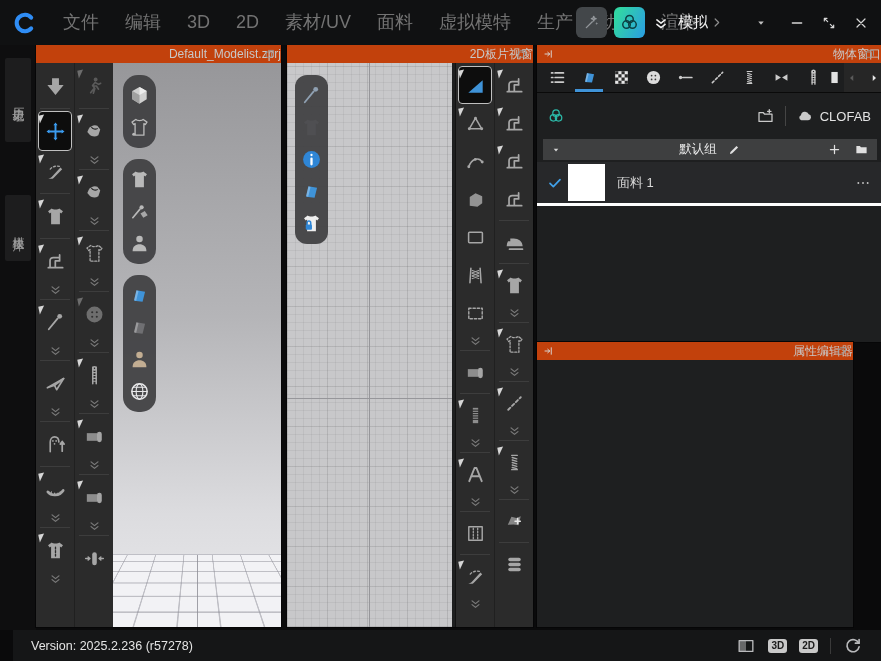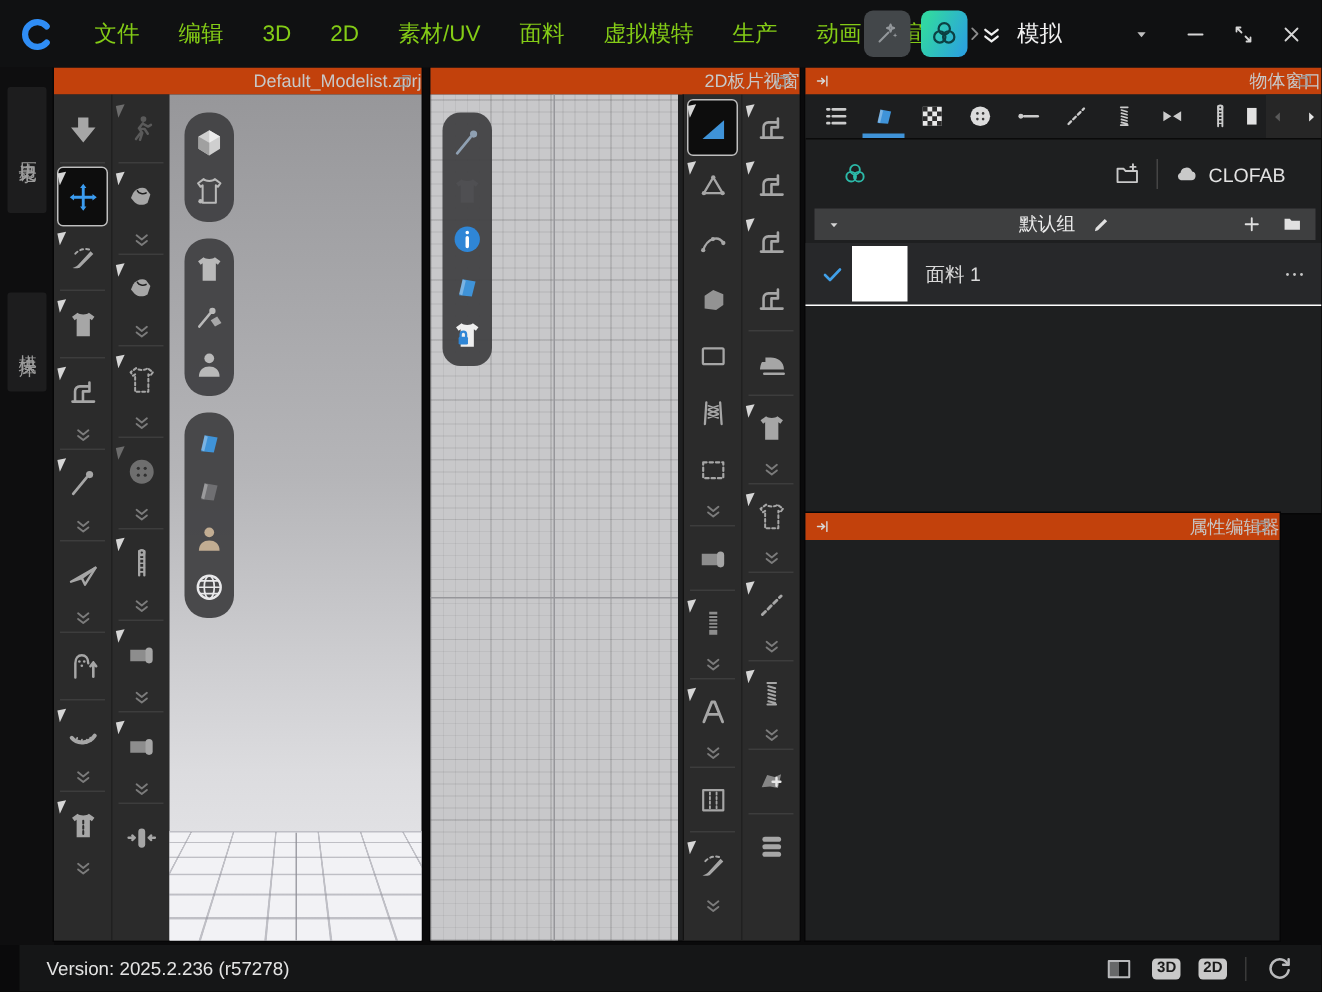--- a/index.html
+++ b/index.html
@@ -6,21 +6,21 @@
   body{width:881px;height:661px;position:relative;background:#0a0a0b;overflow:hidden;
        font-family:"Liberation Sans","DejaVu Sans",sans-serif;-webkit-font-smoothing:antialiased}
   .ic{display:inline-flex;width:20px;height:20px;flex:none}
   .ic svg{width:100%;height:100%;display:block}
   .spacer{flex:1}
 
   
   .menubar{position:absolute;top:0;left:0;right:0;height:45px;background:#101112;display:flex;align-items:center;z-index:5}
   .logo{width:26px;height:26px;margin-left:11px}
   .menu{display:flex;margin-left:13px}
-  .menu-item{padding:0 13px;font-size:15px;color:#84cc16;line-height:45px;cursor:default;white-space:nowrap}
+  .menu-item{padding:0 13px;font-size:18px;color:#737373;line-height:45px;cursor:default;white-space:nowrap}
   .menu-overflow{width:13px;height:13px;color:#8d8d8d}
   .sim-cluster{position:absolute;left:576px;top:7px;height:31px;display:flex;align-items:center;gap:7px}
   .wand-btn,.sim-btn{width:31px;height:31px;border:none;border-radius:6px;display:flex;align-items:center;justify-content:center;padding:0}
   .wand-btn{background:#43474a}
   .wand-btn .ic{width:19px;height:19px;color:#93979b}
   .sim-btn{background:linear-gradient(115deg,#31d6a4 15%,#2ba3dd 90%)}
   .sim-btn .ic{width:21px;height:21px;color:#0c4043}
   .dbl{width:18px;height:18px;color:#f0f0f0}
   .sim-label{font-size:15px;color:#f2f2f2;margin-left:1px}
   .win-cluster{position:absolute;right:12px;top:0;height:45px;display:flex;align-items:center}
@@ -90,33 +90,33 @@
   
   .obj-tabs{position:relative;height:29px;background:#1d1e1f;border-bottom:1px solid #0a0a0a;display:flex;align-items:stretch;padding-left:4px}
   .obj-tabs-inner{display:flex}
   .obj-tab{width:32px;display:flex;align-items:center;justify-content:center;position:relative;color:#cbcbcb}
   .obj-tab .ic{width:19px;height:19px}
   .obj-tab.active::after{content:"";position:absolute;left:2px;right:2px;bottom:0;height:3px;background:#3f93d8}
   .obj-tab.partial{width:15px;overflow:hidden;justify-content:flex-start}
   .tab-scroll{margin-left:auto;width:46px;background:#262626;display:flex;align-items:center;justify-content:center;gap:10px}
   .sc-l{width:12px;height:12px;color:#5a5a5a}
   .sc-r{width:12px;height:12px;color:#e6e6e6}
-  .obj-row1{height:46px;display:flex;align-items:center;padding:0 24px}
+  .obj-row1{height:46px;display:flex;align-items:center;padding:0 10px}
   .knot{width:18px;height:18px;color:#2cb9a8}
   .add{width:19px;height:19px;color:#c9c9c9}
   .vdiv{width:1px;height:20px;background:#454545;margin:0 10px}
   .cloud{width:18px;height:18px;color:#c9c9c9;margin-right:6px}
   .clofab{font-size:13px;color:#e3e3e3}
   .group-header{height:21px;background:#3e3f40;margin:0 4px 0 6px;display:flex;align-items:center;position:relative;padding:0 8px}
   .gh-caret{width:10px;height:10px;color:#d5d5d5}
   .gh-center{position:absolute;left:0;right:0;display:flex;justify-content:center;align-items:center;gap:10px;font-size:12.5px;color:#ececec;pointer-events:none}
   .gh-pencil{width:14px;height:14px;color:#e0e0e0}
   .gh-right{margin-left:auto;display:flex;gap:12px;z-index:1}
   .gh-right .ic{width:15px;height:15px;color:#e0e0e0}
-  .fabric-row{height:41px;display:flex;align-items:center;background:#27282a;margin-top:2px;padding:0 10px;border-bottom:1px solid #ffffff}
+  .fabric-row{height:41px;display:flex;align-items:center;background:#27282a;margin-top:2px;padding:0 10px;border-bottom:3px solid #ffffff}
   .f-check{width:16px;height:16px;color:#41a0e8;margin-right:5px}
   .swatch{width:37px;height:37px;background:#ffffff;margin-right:12px;flex:none}
   .f-name{font-size:13px;color:#d9d9d9}
   .f-menu{width:16px;height:16px;color:#c5c5c5}
 
   
   .statusbar{position:absolute;left:13px;right:0;bottom:0;height:31px;background:#151617;display:flex;align-items:center;padding:0 18px}
   .version{font-size:12.5px;color:#e4e4e4}
   .status-icons{display:flex;align-items:center;gap:12px}
   .sb-btn{display:inline-flex;width:20px;height:20px;color:#b9babc}

